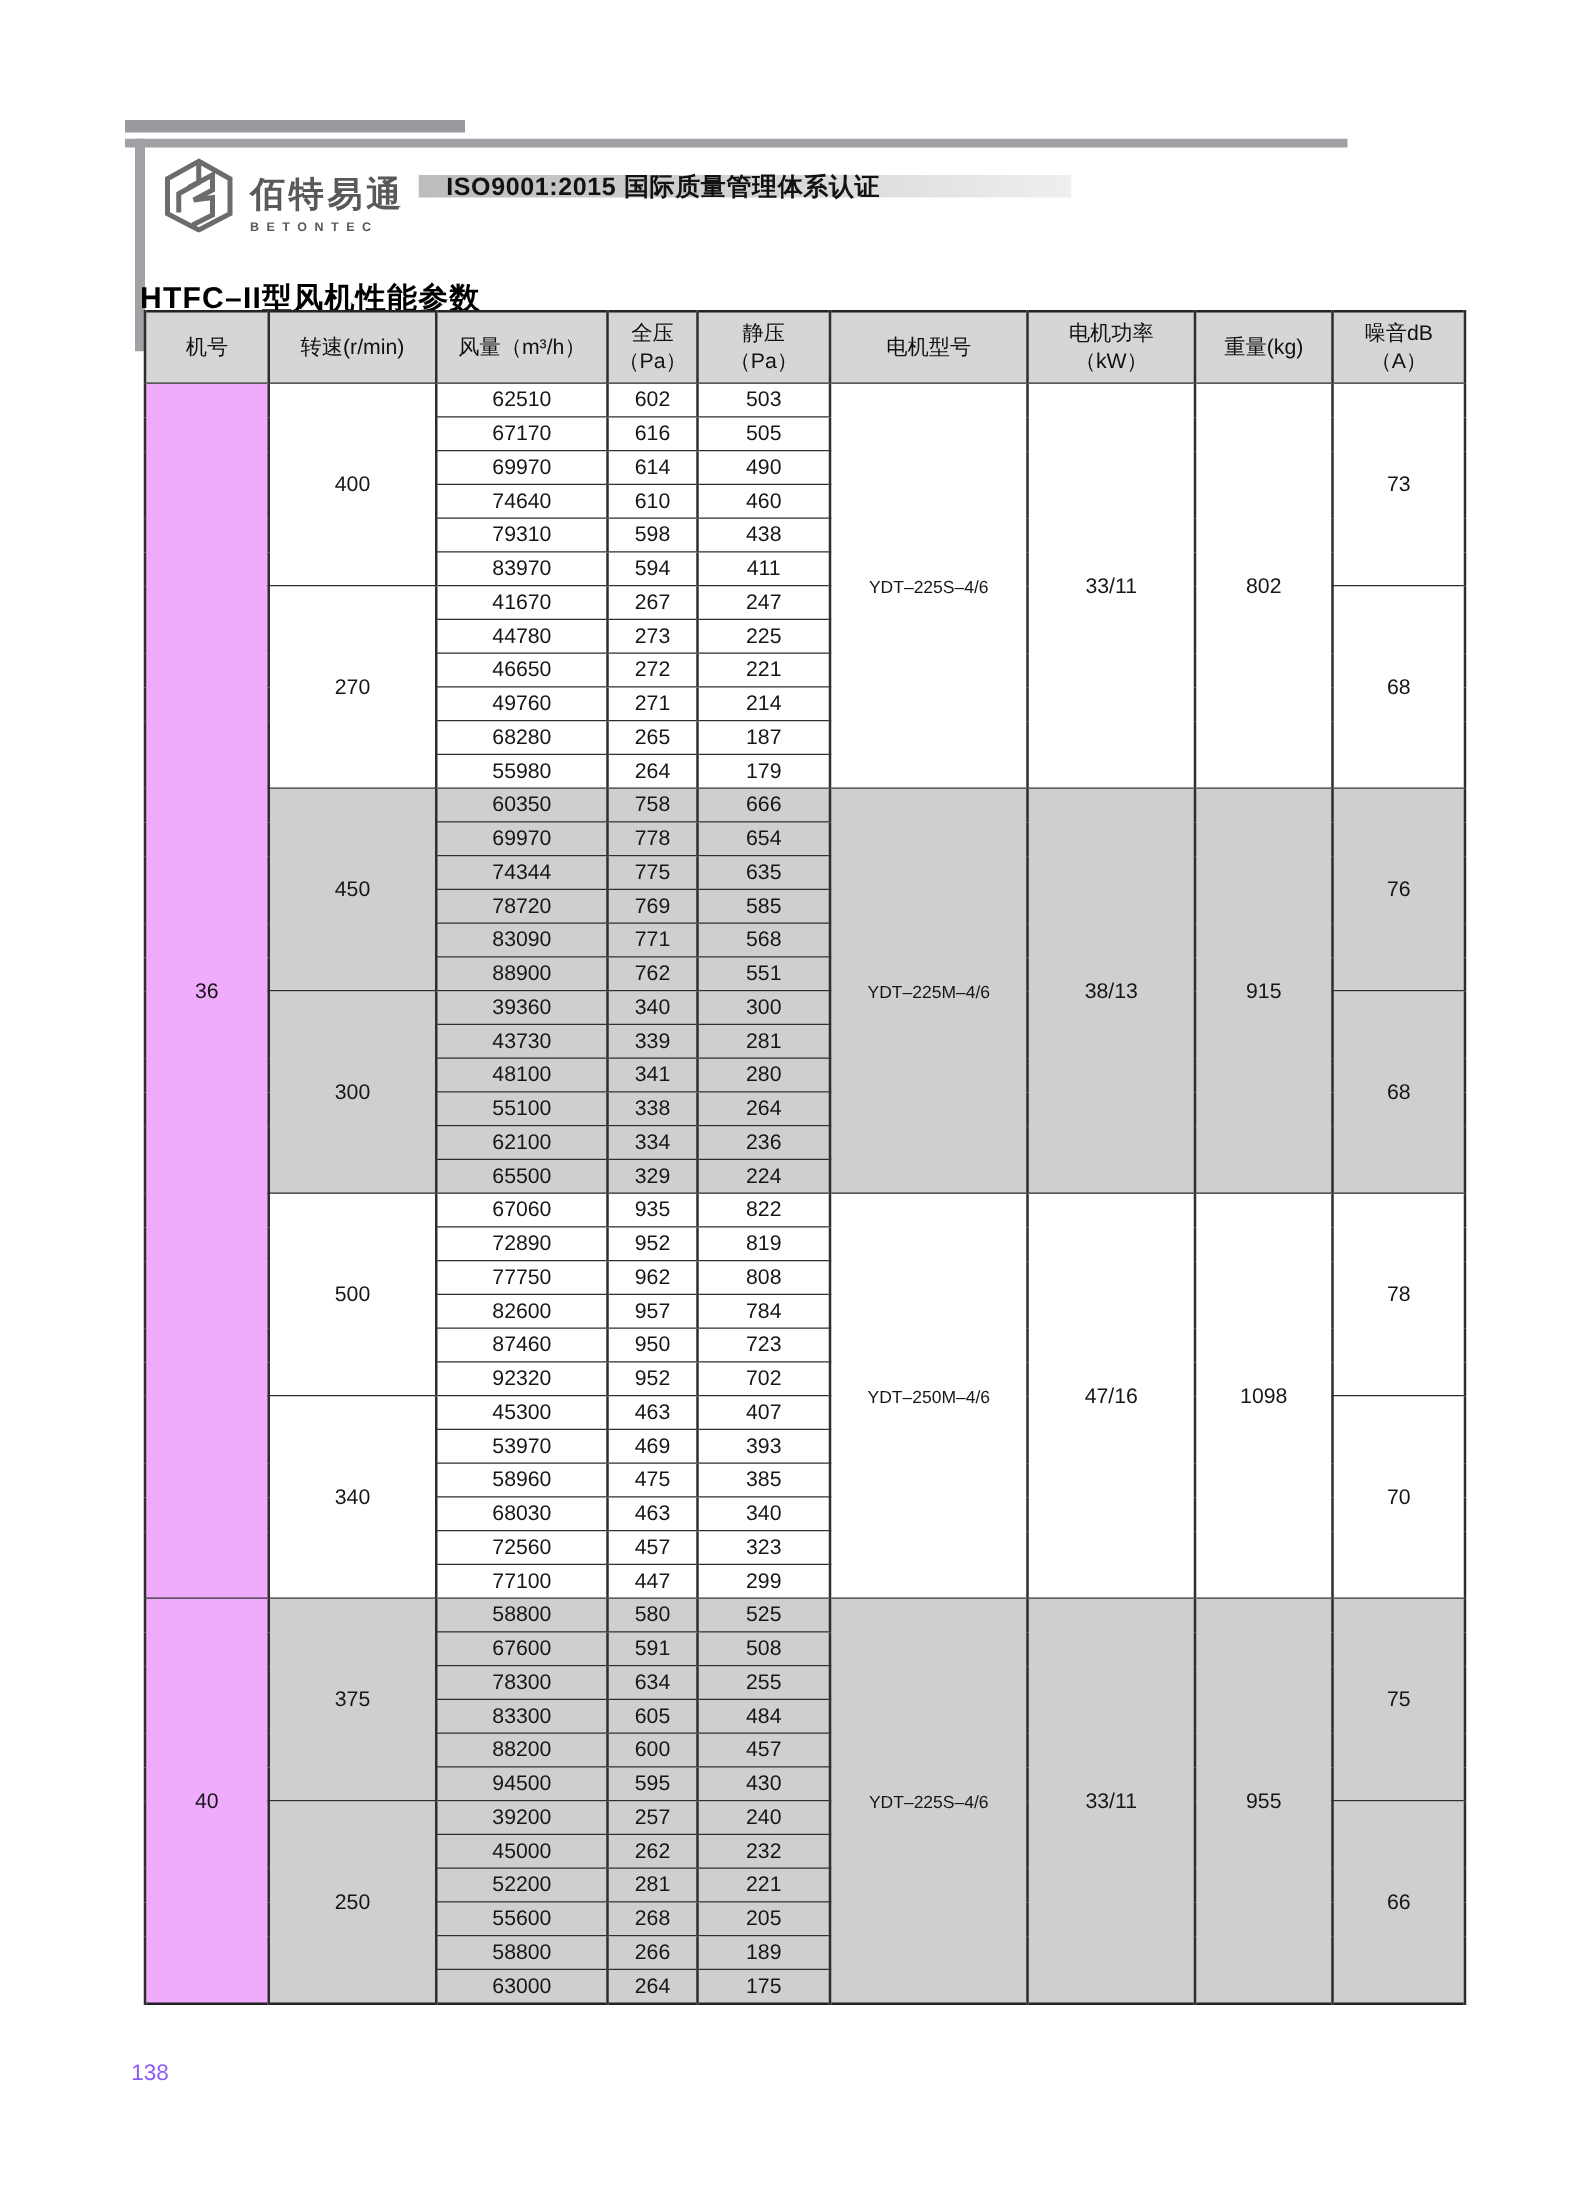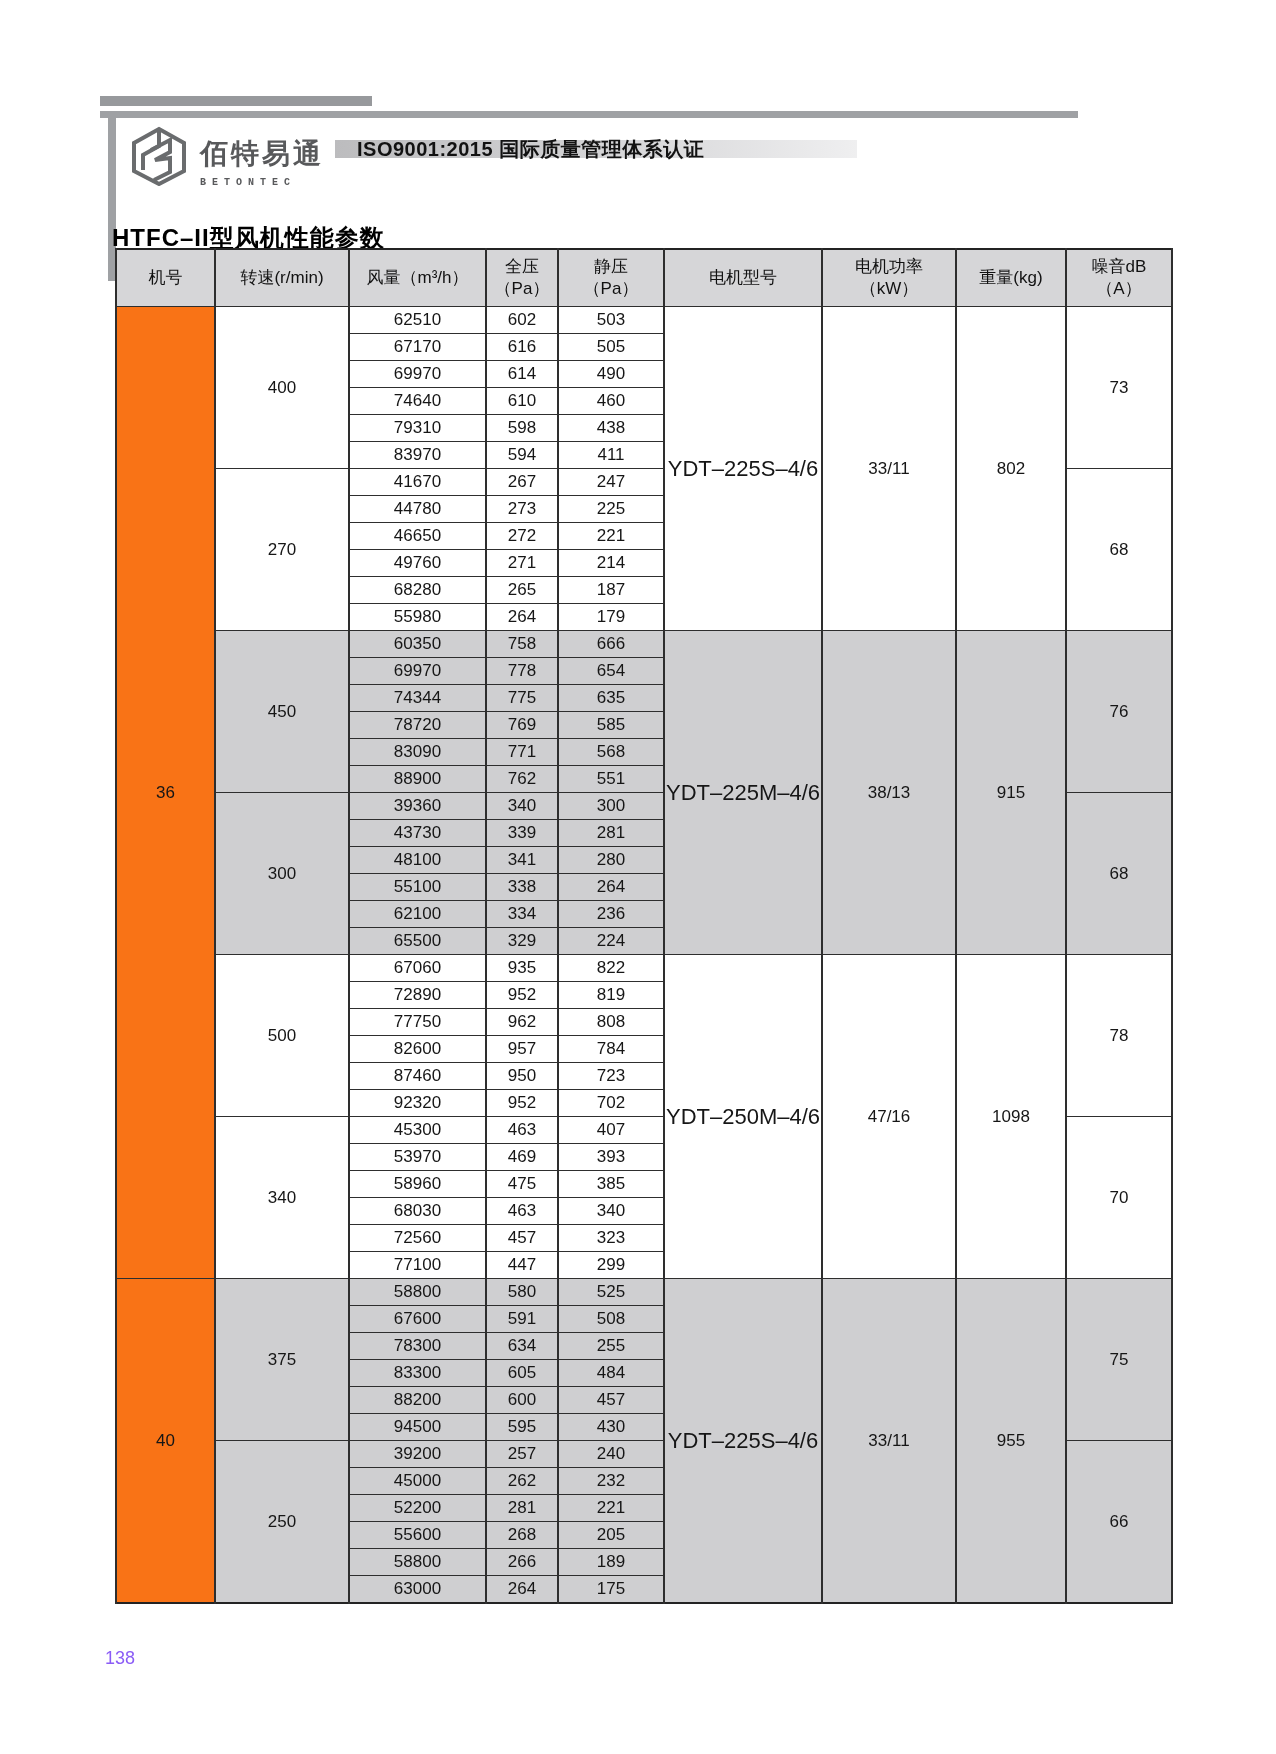--- a/index.html
+++ b/index.html
@@ -17,21 +17,21 @@
   .page{position:absolute;inset:0;}
 
   
   .deco-bar-thick{position:absolute;left:100px;top:96px;width:272px;height:10px;background:#97999c;}
   .deco-line-long{position:absolute;left:100px;top:111px;width:978px;height:7px;background:var(--deco);}
   .deco-bar-vert{position:absolute;left:108px;top:111px;width:8px;height:170px;background:var(--deco);}
 
   
   .logo{position:absolute;left:130px;top:126px;display:flex;align-items:flex-start;}
   .logo-mark{width:58px;height:60px;}
-  .logo-text{margin-left:12px;margin-top:16px;font-family:Liberation Mono, monospace;}
+  .logo-text{margin-left:12px;margin-top:16px;}
   .logo-cn{font-size:28px;font-weight:700;color:#58595b;letter-spacing:3px;line-height:1;}
   .logo-en{font-size:10px;font-weight:700;color:#58595b;letter-spacing:6px;margin-top:7px;text-align:left;}
 
   
   .iso-banner{
     position:absolute;left:335px;top:140px;width:522px;height:18px;
     background:linear-gradient(to right,#bcbcbe 0%,#d6d6d8 55%,#efeff0 100%);
     display:flex;align-items:center;padding-left:22px;box-sizing:border-box;
   }
   .iso-banner span{font-size:20px;font-weight:700;color:#121212;letter-spacing:0.5px;}
@@ -46,22 +46,22 @@
     border:1px solid var(--border);
     border-left-width:2px;border-right-width:2px;
     text-align:center;vertical-align:middle;padding:0;
   }
   thead th{
     background:var(--header-bg);font-weight:400;font-size:17px;color:#111;
     height:52px;line-height:1.3;padding:2px 0;
   }
   tbody td{height:26px;font-size:17px;color:#161616;}
   td.shaded{background:var(--shade);}
-  td.size-cell{background:#f97316;font-size:17px;}
-  td.motor{font-size:22px;}
+  td.size-cell{background:#f0abfc;font-size:17px;}
+  td.motor{font-size:14px;}
 
   .footer-page-number{position:absolute;left:105px;top:1648px;font-size:18px;color:#8b5cf6;}
 </style>
 </head>
 <body>
 
 <div class="page">
 
   <div class="deco-bar-thick"></div>
   <div class="deco-line-long"></div>

